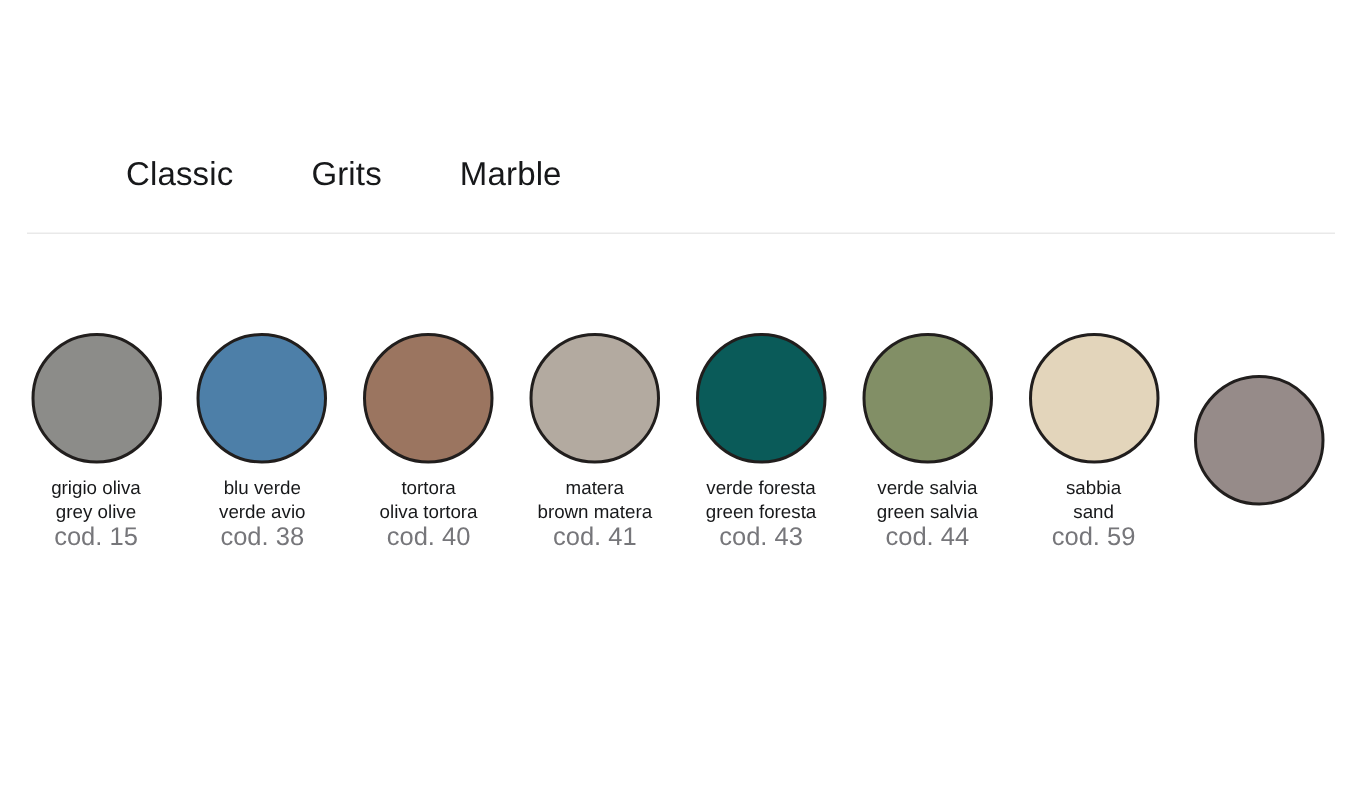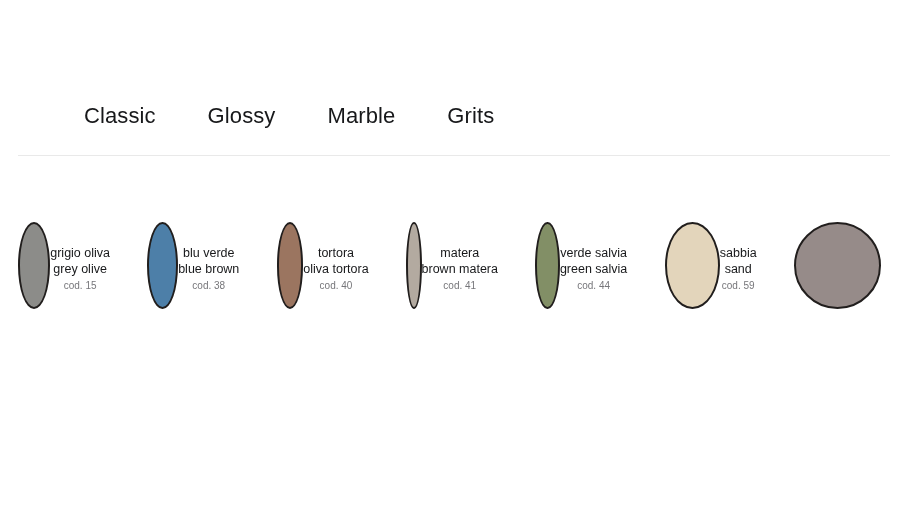--- a/index.html
+++ b/index.html
@@ -74,94 +74,102 @@
     top: 222px;
     width: 904px;
     display: flex;
     justify-content: space-between;
     padding: 0 18px;
     box-sizing: border-box;
   }
   .swatch {
     width: 92px;
     display: flex;
-    flex-direction: row;
+    flex-direction: column;
     align-items: center;
     cursor: pointer;
+    justify-content: center;
   }
   .disc {
     width: 87px;
     height: 87px;
     border-radius: 50%;
     border: 2px solid #211e1d;
     box-sizing: border-box;
   }
   .labels {
     margin-top: 9px;
     text-align: center;
     line-height: 15.5px;
   }
   .name-it, .name-en {
     font-size: 12.5px;
     color: #17181a;
     display: block;
     white-space: nowrap;
   }
   .code {
-    font-size: 10px;
+    font-size: 17px;
     color: #76767a;
     display: block;
     margin-top: 1px;
     white-space: nowrap;
   }
 </style>
 </head>
 <body>
 
 <div class="tabbar">
   <div class="tabs" id="tab-list">
       <button class="tab"><span>Classic</span></button>
-      <button class="tab"><span>Glossy</span></button>
+      <button class="tab"><span>Grits</span></button>
       <button class="tab"><span>Marble</span></button>
-      <button class="tab"><span>Grits</span></button>
     </div>
 </div>
 <div class="tabdivider"></div>
 
 <div class="swatch-row" id="swatch-row">
     <div class="swatch">
       <div class="disc" style="background: rgb(140, 140, 137); border-color: rgb(33, 30, 29);"></div>
       <div class="labels">
         <span class="name-it">grigio oliva</span>
         <span class="name-en">grey olive</span>
         <span class="code">cod. 15</span>
       </div>
     </div>
     <div class="swatch">
       <div class="disc" style="background: rgb(77, 127, 168); border-color: rgb(33, 30, 29);"></div>
       <div class="labels">
         <span class="name-it">blu verde</span>
-        <span class="name-en">blue brown</span>
+        <span class="name-en">verde avio</span>
         <span class="code">cod. 38</span>
       </div>
     </div>
     <div class="swatch">
       <div class="disc" style="background: rgb(155, 117, 96); border-color: rgb(33, 30, 29);"></div>
       <div class="labels">
         <span class="name-it">tortora</span>
         <span class="name-en">oliva tortora</span>
         <span class="code">cod. 40</span>
       </div>
     </div>
     <div class="swatch">
       <div class="disc" style="background: rgb(179, 170, 160); border-color: rgb(33, 30, 29);"></div>
       <div class="labels">
         <span class="name-it">matera</span>
         <span class="name-en">brown matera</span>
         <span class="code">cod. 41</span>
+      </div>
+    </div>
+    <div class="swatch">
+      <div class="disc" style="background: rgb(10, 91, 89); border-color: rgb(33, 30, 29);"></div>
+      <div class="labels">
+        <span class="name-it">verde foresta</span>
+        <span class="name-en">green foresta</span>
+        <span class="code">cod. 43</span>
       </div>
     </div>
     <div class="swatch">
       <div class="disc" style="background: rgb(130, 143, 102); border-color: rgb(33, 30, 29);"></div>
       <div class="labels">
         <span class="name-it">verde salvia</span>
         <span class="name-en">green salvia</span>
         <span class="code">cod. 44</span>
       </div>
     </div>

